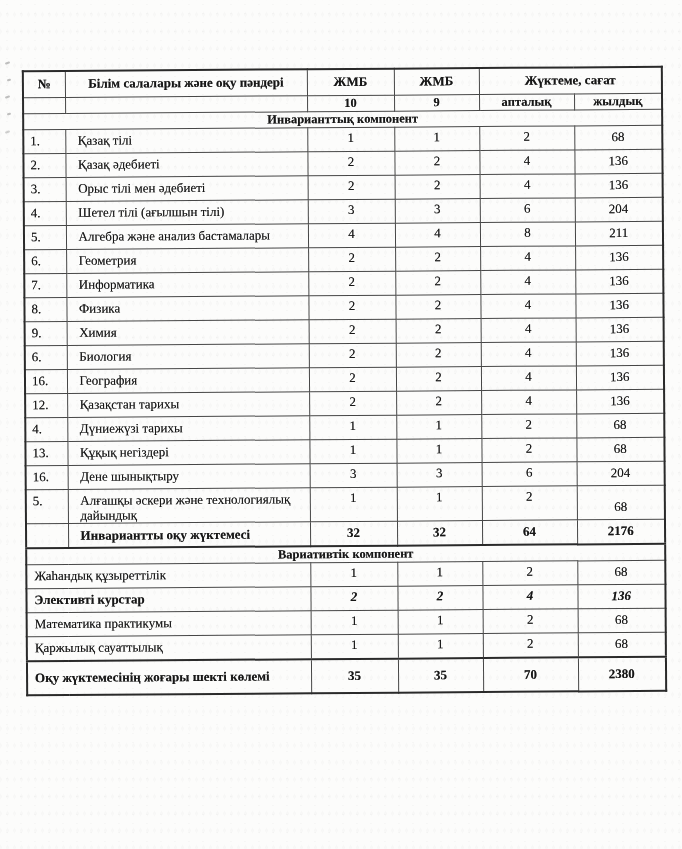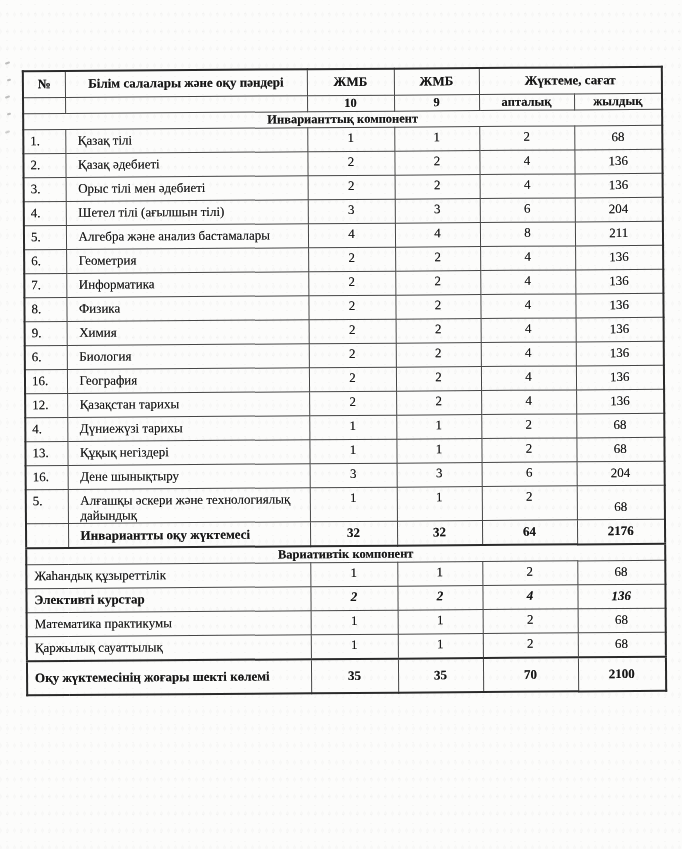--- a/index.html
+++ b/index.html
@@ -319,17 +319,17 @@
           <td class="td-year">68</td>
         </tr>
       </tbody>
 
     <tbody>
       <tr class="final-row">
         <td class="td-label" colspan="2">Оқу жүктемесінің жоғары шекті көлемі</td>
         <td class="td-val">35</td>
         <td class="td-val">35</td>
         <td class="td-val">70</td>
-        <td class="td-year">2100</td>
+        <td class="td-year">2380</td>
       </tr>
     </tbody>
   </table>
 </div>
 
 </body></html>

